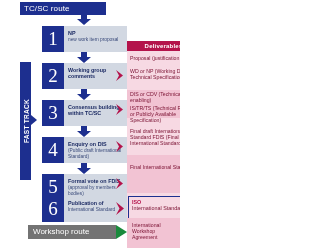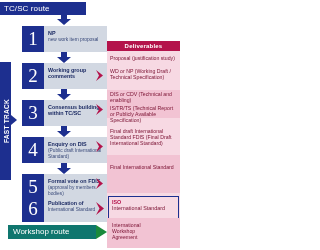--- a/index.html
+++ b/index.html
@@ -3,21 +3,21 @@
 <meta charset="utf-8">
 <style>
   html,body{margin:0;padding:0;}
   body{
     width:180px;height:250px;
     background:#ffffff;
     font-family:"Liberation Sans", sans-serif;
     overflow:hidden;
     position:relative;
   }
-  .canvas{position:absolute;inset:0;}
+  .canvas{position:absolute;inset:0;margin-left:20px;}
 
   
   .route-banner{
     position:absolute;left:0;top:2px;
     width:86px;height:13px;
     background:#1d2f8f;
     color:#ffffff;
     font-size:8px;line-height:13px;
     padding-left:4px;
     letter-spacing:.1px;
@@ -158,21 +158,21 @@
     box-sizing:border-box;
     padding:2px 2px 0 3px;
   }
   .iso-box .l1{color:#b4134b;font-size:5.4px;font-weight:bold;line-height:6.2px;}
   .iso-box .l2{color:#7b1233;font-size:5.4px;line-height:6.2px;}
 
   
   .ws-bar{
     position:absolute;left:8px;top:225px;
     width:88px;height:14px;
-    background:#0f766e;
+    background:#737373;
     color:#ffffff;
     font-size:8px;line-height:14px;
     padding-left:5px;
     box-sizing:border-box;
     white-space:nowrap;
   }
   .ws-arrow{
     position:absolute;left:96px;top:225px;
     width:0;height:0;
     border-top:7px solid transparent;

